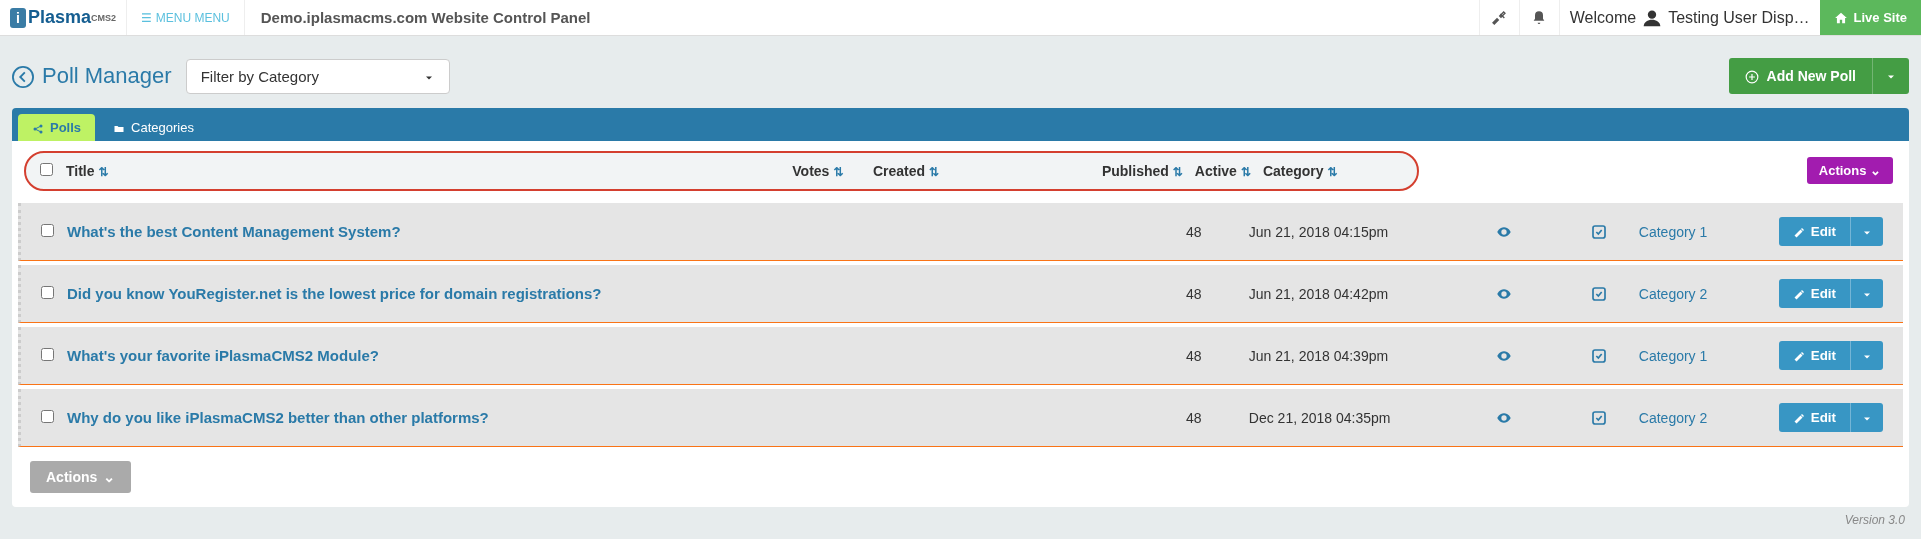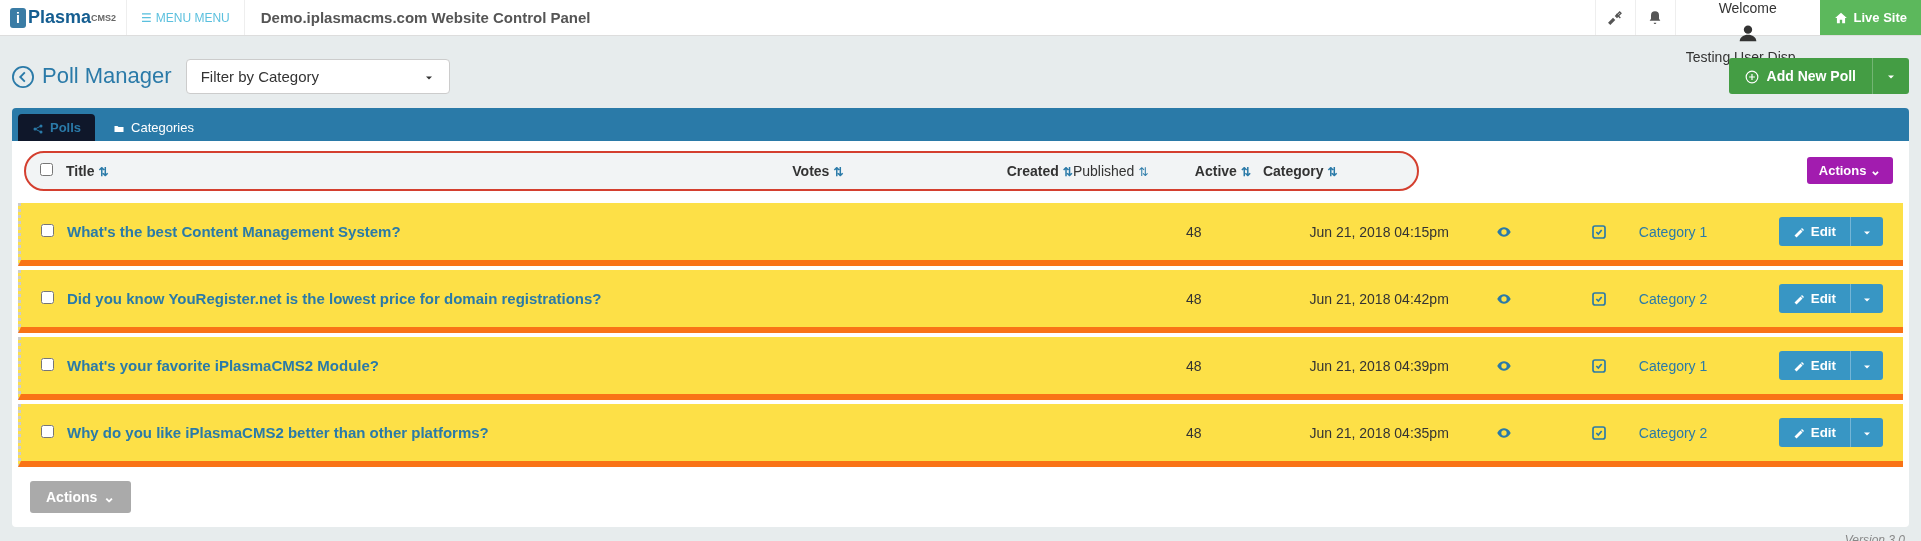--- a/index.html
+++ b/index.html
@@ -63,22 +63,21 @@
       color: #555;
       cursor: pointer;
     }
     .welcome {
       padding: 0 10px;
       border-left: 1px solid #eee;
       height: 100%;
       display: flex;
       align-items: center;
       gap: 6px;
-      font-size: 14px;
-      flex-direction: column;
+      font-size: 16px;
     }
     .avatar-icon { font-size: 18px; }
     .live-site {
       background: #5cb85c;
       color: #fff;
       padding: 0 14px;
       height: 100%;
       display: flex;
       align-items: center;
       gap: 6px;
@@ -159,21 +158,21 @@
       padding: 6px 14px;
       color: #fff;
       font-size: 13px;
       cursor: pointer;
       display: flex;
       align-items: center;
       gap: 6px;
       border-radius: 4px 4px 0 0;
     }
     .tab.active {
-      background: #0f172a;
+      background: #bef264;
       color: #2a7aa8;
       font-weight: bold;
     }
     
     
     .table-container {
       background: #fff;
       border-radius: 0 0 4px 4px;
       padding-bottom: 14px;
     }
@@ -183,22 +182,22 @@
       border: 2px solid #d43f2f;
       border-radius: 20px;
       padding: 10px 14px;
       margin: 6px 6px 4px 6px;
       background: #f2f4f5;
       position: relative;
     }
     .col-check { width: 26px; }
     .col-title { flex: 1; font-weight: bold; }
     .col-votes { width: 110px; text-align: center; font-weight: bold; }
-    .col-created { width: 200px; font-weight: bold; text-align: right; }
-    .col-published { width: 110px; text-align: left; font-weight: normal; }
+    .col-created { width: 200px; font-weight: bold; }
+    .col-published { width: 110px; text-align: right; font-weight: bold; }
     .col-active { width: 80px; text-align: center; font-weight: bold; }
     .col-category { width: 140px; font-weight: bold; }
     .sort-icon { color: #2a7aa8; margin-left: 4px; font-size: 12px; }
     .header-row-wrap {
       display: flex;
       align-items: center;
       padding: 4px 6px;
     }
     .header-red {
       flex: 0 0 74%;
@@ -212,22 +211,22 @@
       font-size: 13px;
       font-weight: bold;
       cursor: pointer;
       margin-right: 10px;
     }
     
     .data-row {
       display: flex;
       align-items: center;
       padding: 14px 20px;
-      border-bottom: 6px solid #f97316;
-      background: #fde047;
+      border-bottom: 1px solid #f97316;
+      background: #e5e5e5;
       border-left: 3px dotted #ccc;
       margin: 4px 6px 0 6px;
     }
     .data-row .col-title a {
       color: #2a7aa8;
       font-weight: bold;
       text-decoration: none;
       font-size: 15px;
     }
     .data-row .col-votes { text-align: center; color: #333; font-weight: normal; }
@@ -493,21 +492,21 @@
       </button>
       <button class="edit-caret"><svg width="12" height="12" viewBox="0 0 24 24" fill="#fff">
                 <path d="M6 9l6 6 6-6"></path>
               </svg></button>
     </div>
   </div>
         <div class="data-row">
     <div class="col-check"><input type="checkbox" class="chk" style=""></div>
     <div class="col-title"><a href="#">Why do you like iPlasmaCMS2 better than other platforms?</a></div>
     <div class="col-votes">48</div>
-    <div class="col-created">Jun 21, 2018 04:35pm</div>
+    <div class="col-created">Dec 21, 2018 04:35pm</div>
     <div class="col-published">
       <span><svg width="16" height="16" viewBox="0 0 24 24" fill="#2a7aa8">
                 <path d="M12 5c-7 0-10 7-10 7s3 7 10 7 10-7 10-7-3-7-10-7zm0 11a4 4 0 110-8 4 4 0 010 8z"></path>
               </svg></span>
     </div>
     <div class="col-active">
       <span><svg width="16" height="16" viewBox="0 0 24 24" fill="none" stroke="#2a7aa8" stroke-width="2.5">
                 <rect x="3" y="3" width="18" height="18" rx="3"></rect>
                 <path d="M8 12l3 3 5-6"></path>
               </svg></span>

